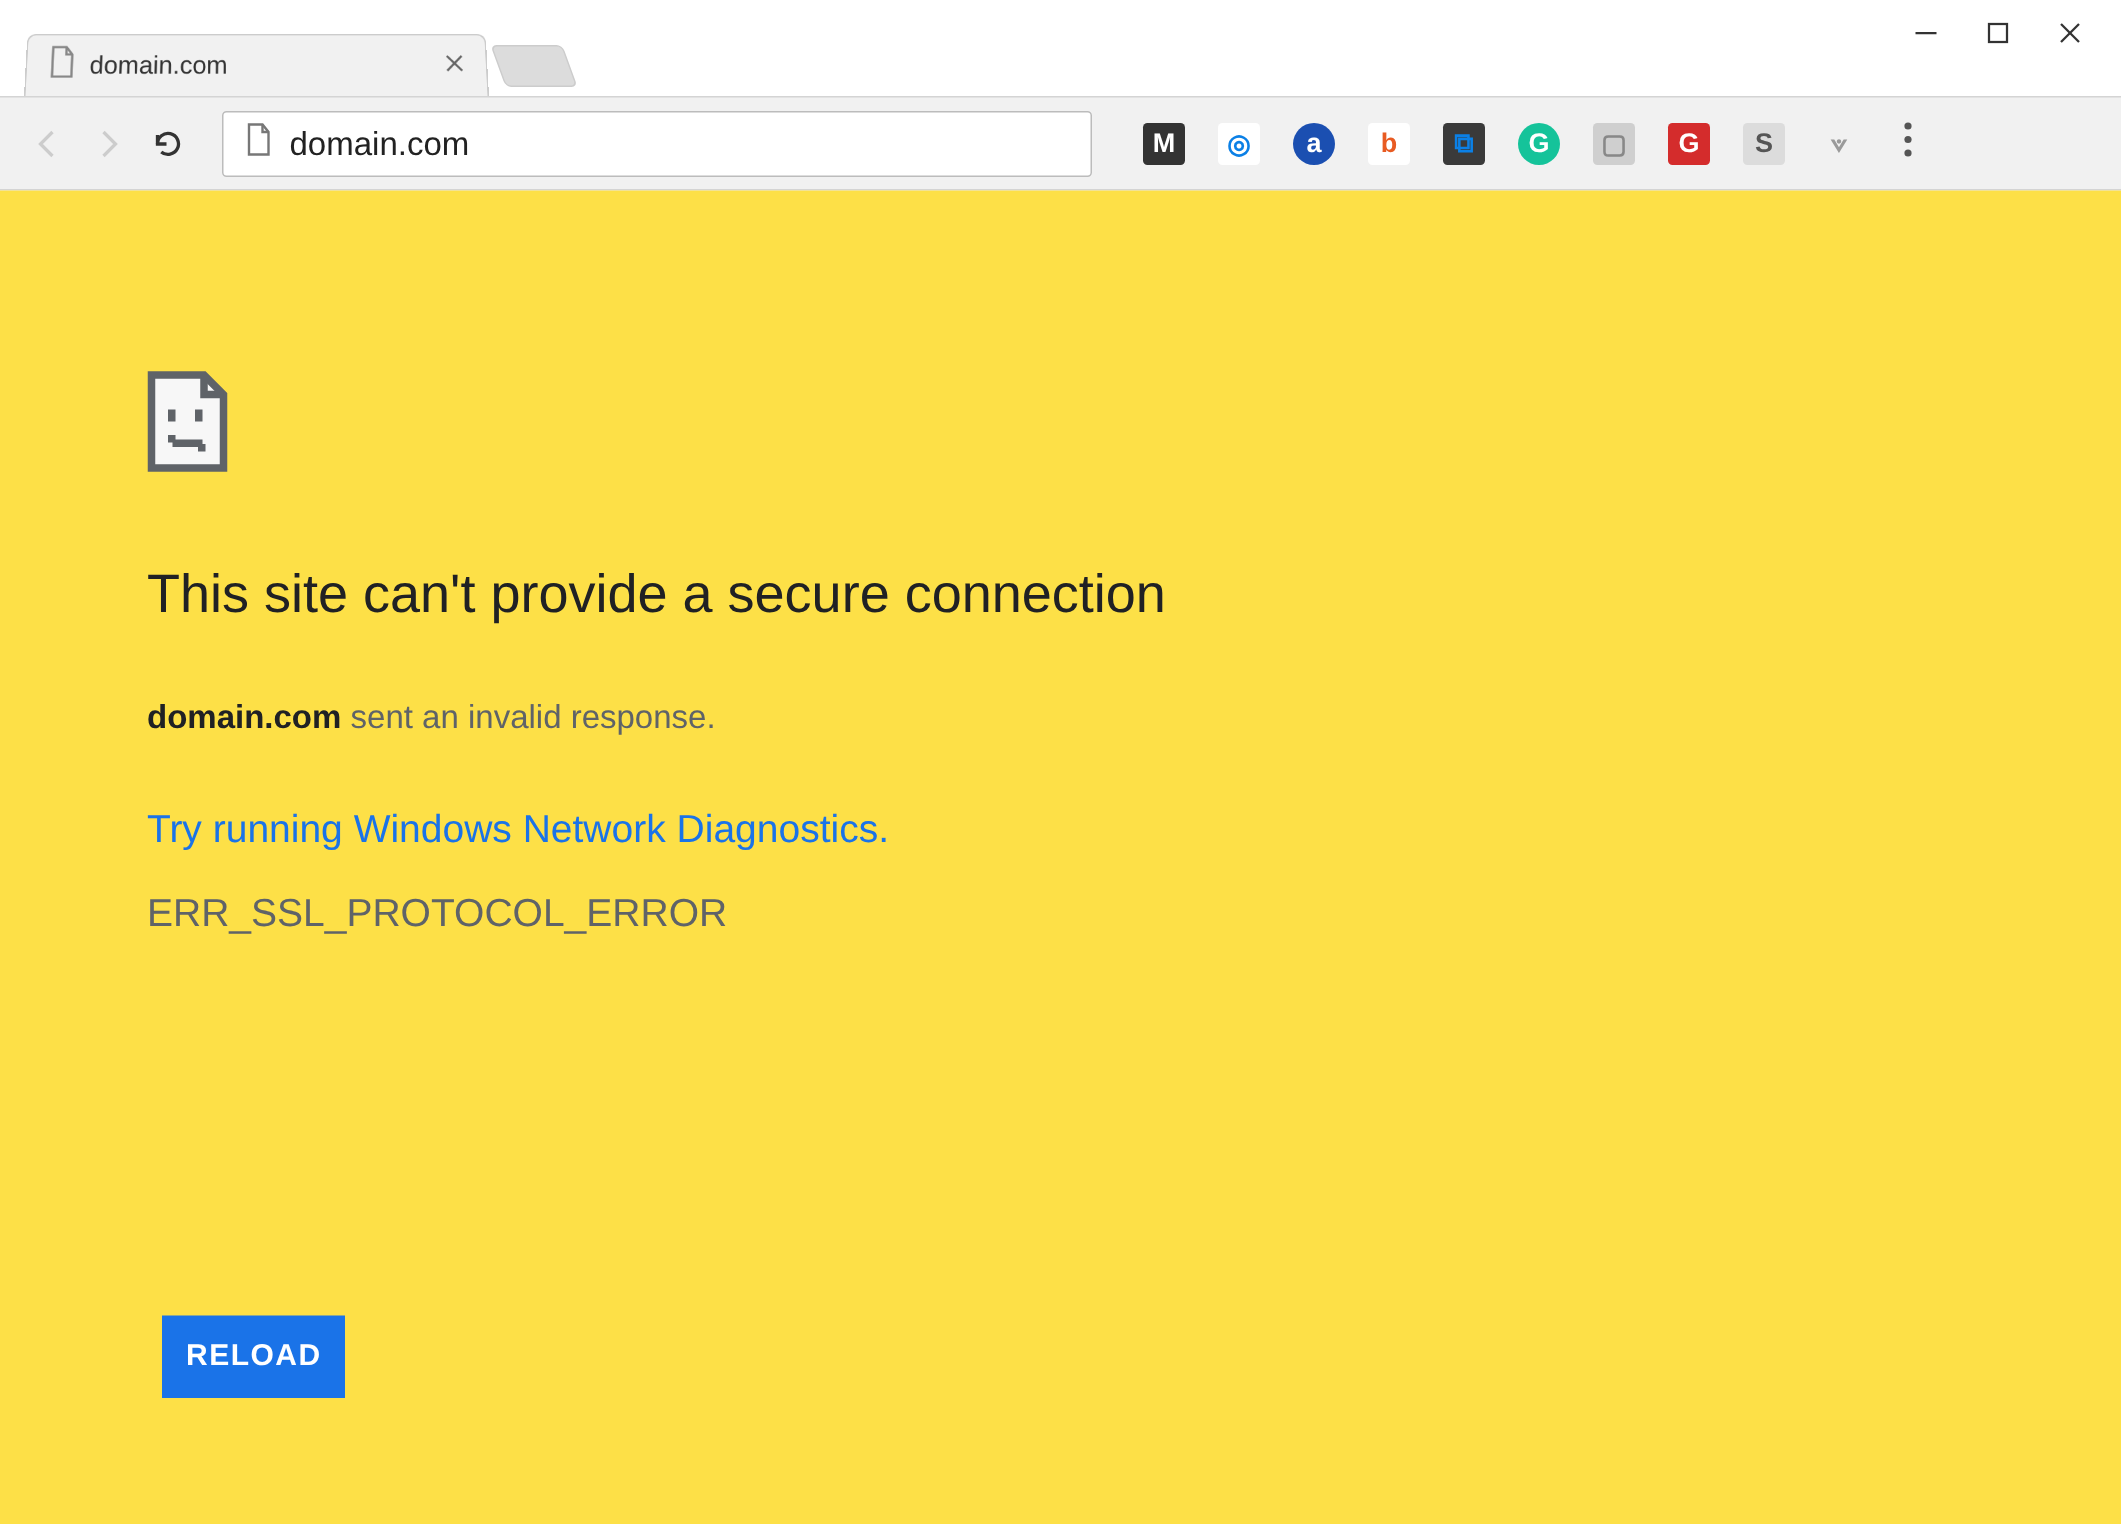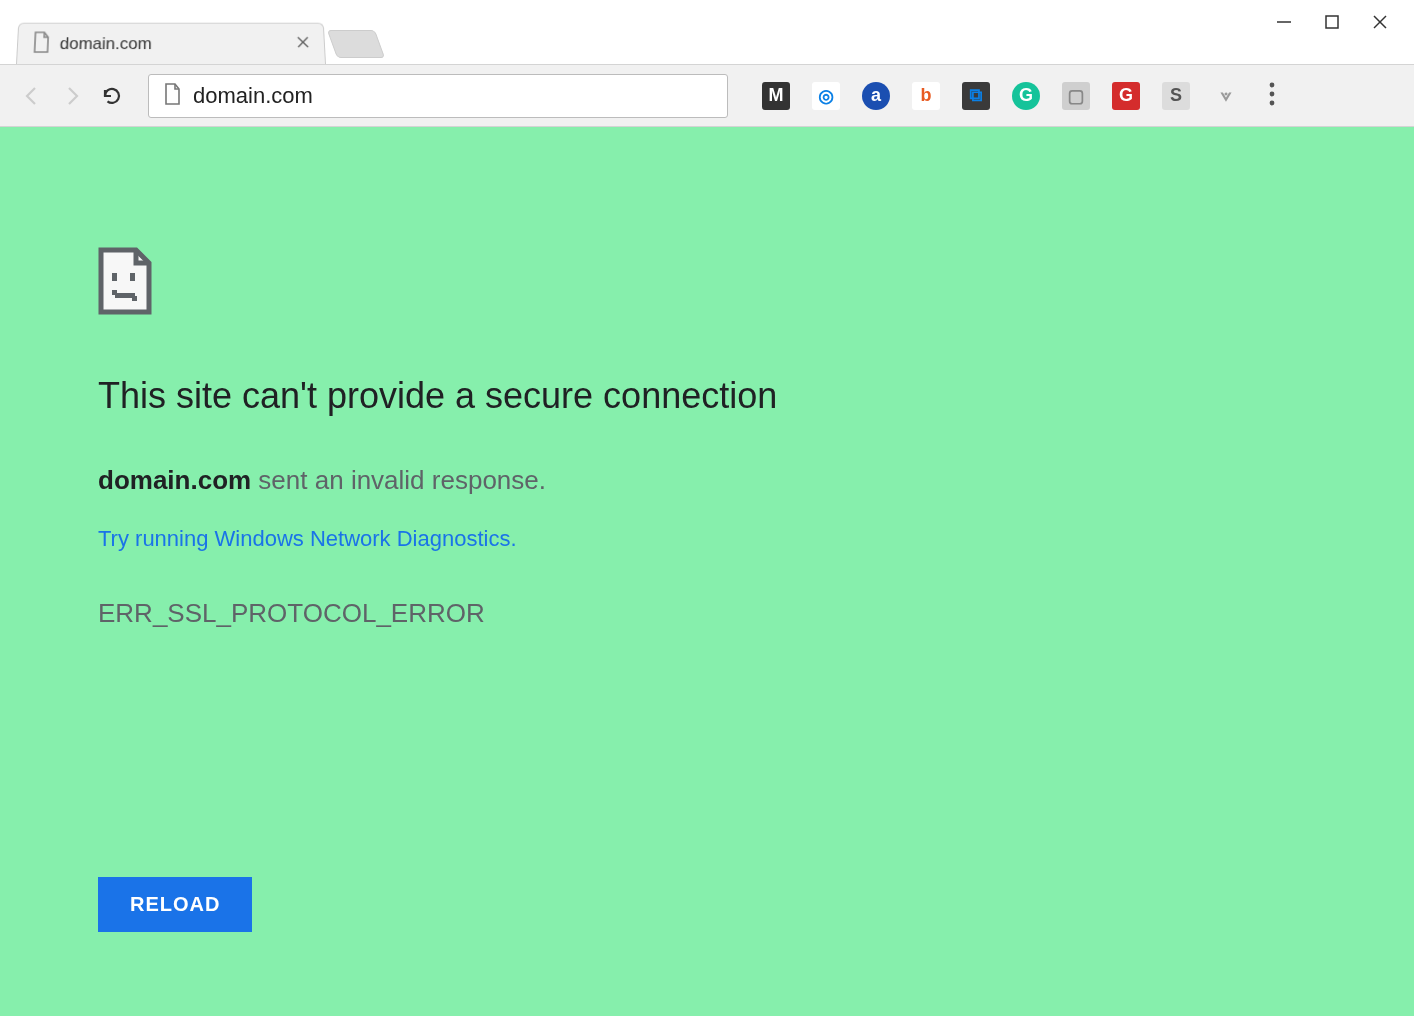--- a/index.html
+++ b/index.html
@@ -89,47 +89,47 @@
     font-size: 22px; color: #222;
     width: 100%;
     background: transparent;
   }
   .extensions { display:flex; gap:22px; align-items:center; margin-left:22px; }
   .ext-icon { width:28px; height:28px; display:flex; align-items:center; justify-content:center; cursor:pointer; border-radius:3px; }
   .menu-dots { margin-left:16px; cursor:pointer; }
 
   
   .content {
-    background: #86efac;
+    background: #fde047;
     height: calc(1016px - 127px);
     padding: 120px 98px 0 98px;
     position: relative;
   }
   .sad-file {
     width: 54px; height: 68px;
     margin-bottom: 60px;
   }
   h1 {
     font-size: 36px; font-weight: 400; color: #202124;
     margin-bottom: 48px;
   }
-  .desc { font-size: 26px; color: #5f6368; margin-bottom: 30px; }
+  .desc { font-size: 22px; color: #5f6368; margin-bottom: 46px; }
   .desc strong { color: #202124; font-weight: 600; }
-  .link { font-size: 22px; color: #1a73e8; cursor:pointer; margin-bottom: 46px; display:inline-block; }
+  .link { font-size: 26px; color: #1a73e8; cursor:pointer; margin-bottom: 25px; display:inline-block; }
   .errcode { font-size: 26px; color: #5f6368; }
   .reload-btn {
     position: absolute;
-    left: 98px;
+    left: 108px;
     bottom: 84px;
     background: #1a73e8;
     color: #fff;
     font-size: 20px;
     font-weight: 600;
     letter-spacing: 1px;
-    padding: 16px 32px;
+    padding: 16px 16px;
     border: none;
     cursor: pointer;
   }
 </style>
 </head>
 <body>
 
 <div class="window-controls">
   <div class="ctrl">
     <svg width="18" height="18">

